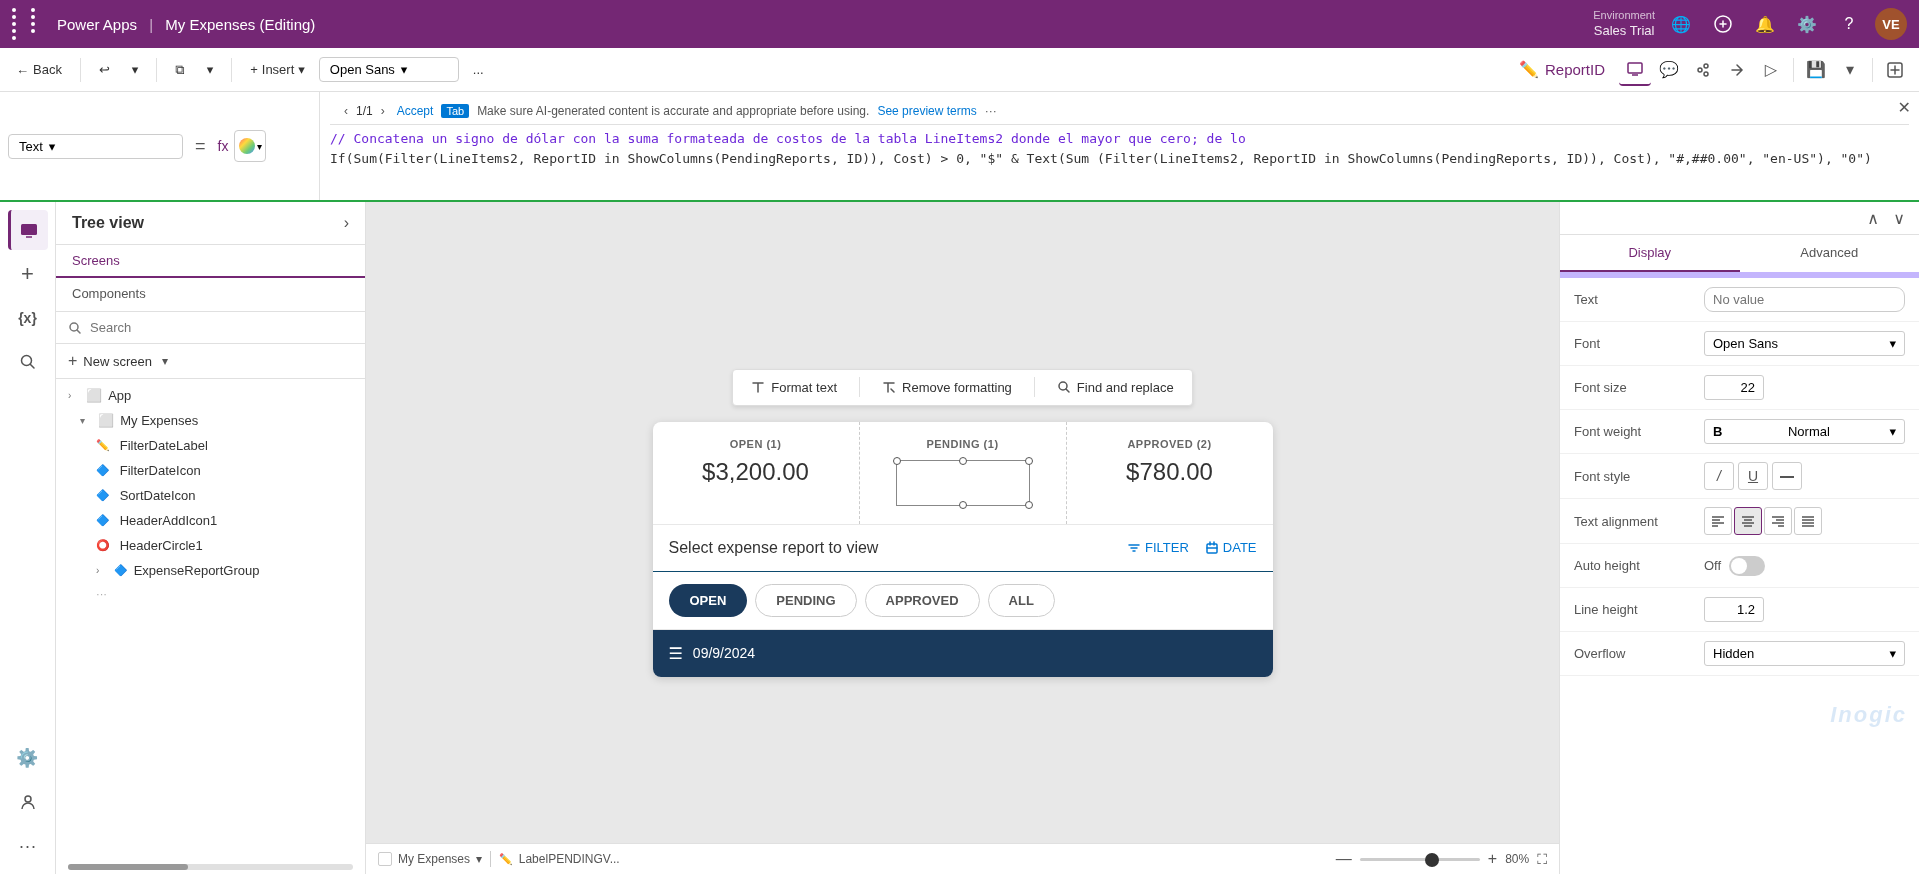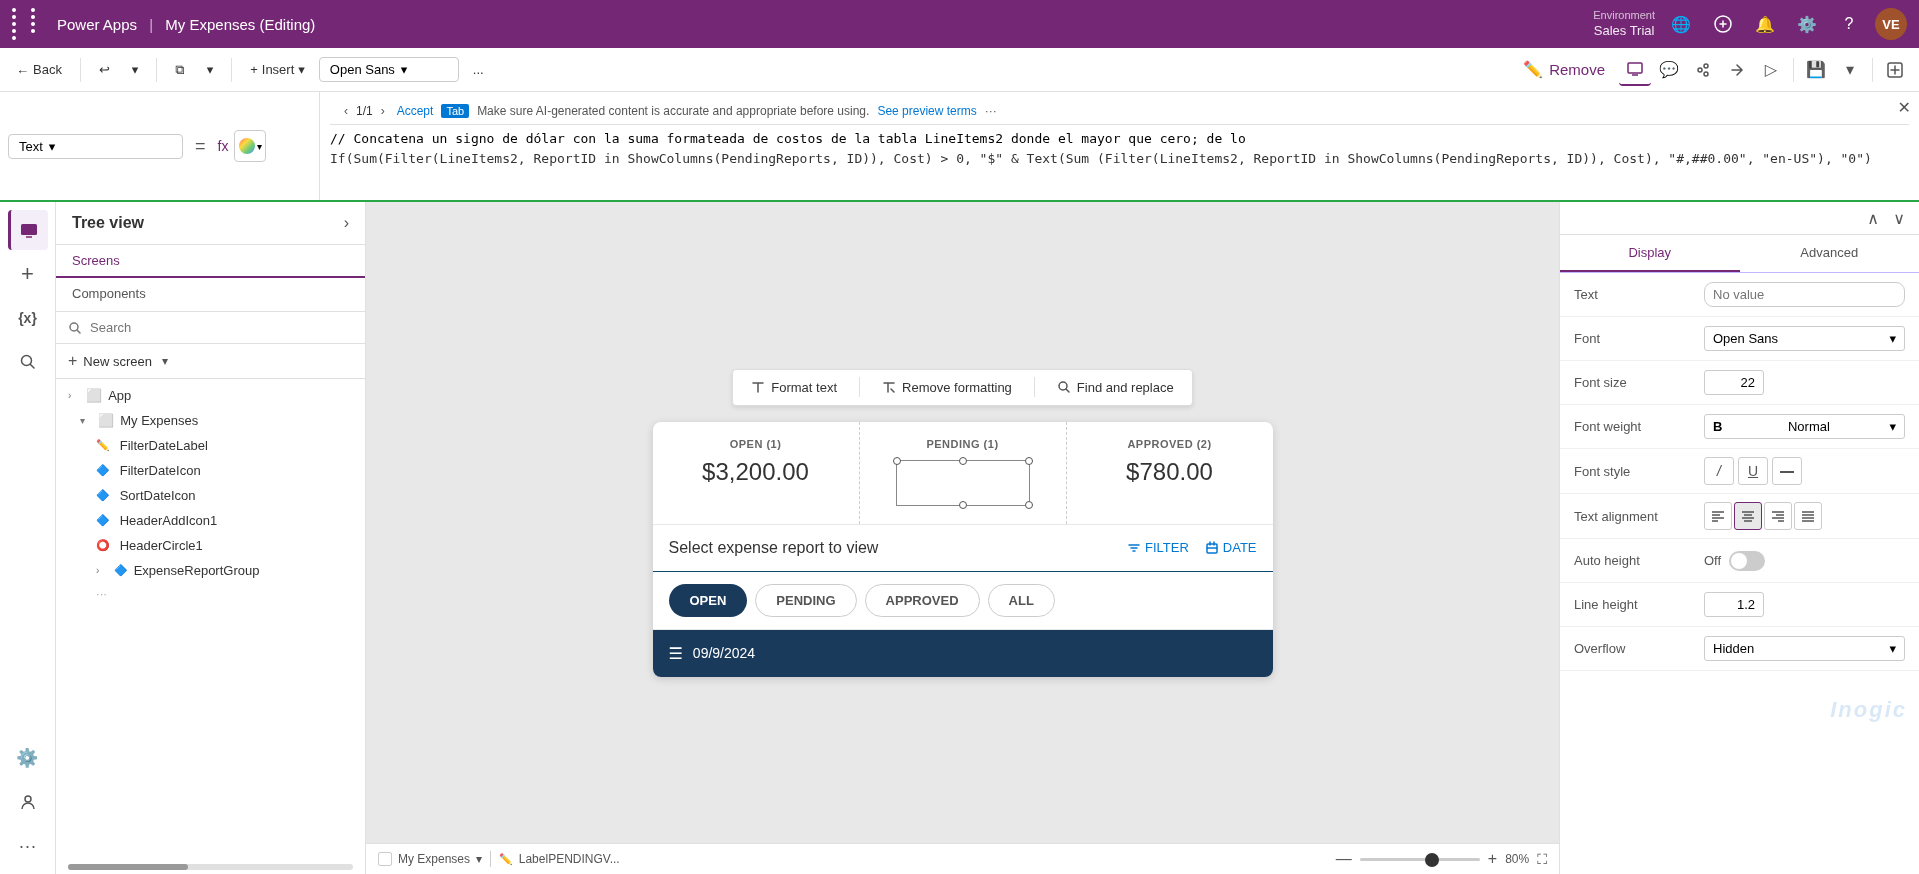--- a/index.html
+++ b/index.html
@@ -38,21 +38,21 @@
       border-bottom: 2px solid #28a745; position: relative;
     }
     .formula-left { display: flex; align-items: center; gap: 6px; padding: 4px 8px; min-width: 320px; border-right: 1px solid #e0e0e0; }
     .formula-dropdown { display: flex; align-items: center; gap: 6px; border: 1px solid #ccc; border-radius: 4px; padding: 4px 10px; cursor: pointer; font-size: 13px; width: 175px; }
     .formula-eq { font-size: 18px; color: #555; padding: 0 6px; }
     .formula-fx { color: #742774; font-size: 14px; font-weight: 500; }
     .formula-colorpicker { width: 32px; height: 32px; border-radius: 4px; border: 1px solid #ccc; display: flex; align-items: center; justify-content: center; cursor: pointer; gap: 2px; }
     .formula-content { flex: 1; padding: 6px 10px; overflow: hidden; }
     .formula-ai-bar { display: flex; align-items: center; gap: 8px; padding: 4px 10px; border-bottom: 1px solid #e0e0e0; background: white; font-size: 12px; color: #555; }
     .formula-code { font-family: 'Consolas', monospace; font-size: 13px; color: #333; line-height: 1.5; margin-top: 4px; }
-    .formula-comment { color: #000000; }
+    .formula-comment { color: #6d28d9; }
     .formula-nav { display: flex; align-items: center; gap: 4px; font-size: 12px; color: #333; }
     .nav-arrow { cursor: pointer; color: #555; padding: 2px 4px; }
     .accept-btn { background: none; border: none; color: #0078d4; font-size: 12px; cursor: pointer; font-weight: 500; }
     .formula-close { position: absolute; top: 6px; right: 8px; cursor: pointer; font-size: 16px; color: #555; }
 
     
     .main-layout { display: flex; height: calc(874px - 48px - 44px - 110px); }
 
     
     .left-sidebar { width: 56px; background: white; border-right: 1px solid #e0e0e0; display: flex; flex-direction: column; align-items: center; padding: 8px 0; gap: 4px; }
@@ -113,21 +113,21 @@
     
     .status-bar { display: flex; align-items: center; gap: 8px; background: white; border-top: 1px solid #e0e0e0; padding: 6px 12px; font-size: 12px; color: #555; }
     .status-bar-spacer { flex: 1; }
     .zoom-slider { display: flex; align-items: center; gap: 8px; }
     .slider-track { width: 120px; height: 3px; background: #ccc; border-radius: 2px; position: relative; }
     .slider-thumb { width: 14px; height: 14px; background: #333; border-radius: 50%; position: absolute; top: -5px; left: 60%; transform: translateX(-50%); cursor: pointer; }
     .fullscreen-btn { cursor: pointer; font-size: 14px; }
 
     
     .right-panel { width: 360px; background: white; border-left: 1px solid #e0e0e0; display: flex; flex-direction: column; overflow-y: auto; }
-    .right-panel-tabs { display: flex; border-bottom: 1px solid #c4b5fd; }
+    .right-panel-tabs { display: flex; border-bottom: 6px solid #c4b5fd; }
     .right-tab { flex: 1; text-align: center; padding: 10px; font-size: 13px; cursor: pointer; color: #555; border-bottom: 2px solid transparent; }
     .right-tab.active { color: #742774; border-bottom-color: #742774; font-weight: 500; }
     .prop-row { display: flex; align-items: center; padding: 8px 14px; border-bottom: 1px solid #f0f0f0; min-height: 44px; }
     .prop-label { width: 130px; font-size: 13px; color: #555; flex-shrink: 0; }
     .prop-value { flex: 1; display: flex; align-items: center; }
     .prop-input { border: 1px solid #ccc; border-radius: 3px; padding: 4px 8px; font-size: 13px; width: 100%; color: #555; }
     .prop-select { display: flex; align-items: center; justify-content: space-between; border: 1px solid #ccc; border-radius: 3px; padding: 4px 8px; font-size: 13px; width: 100%; cursor: pointer; background: white; }
     .prop-number { border: 1px solid #ccc; border-radius: 3px; padding: 4px 8px; font-size: 13px; width: 60px; text-align: right; }
     .font-style-btns { display: flex; gap: 4px; }
     .style-btn { width: 30px; height: 28px; border: 1px solid #ccc; border-radius: 3px; display: flex; align-items: center; justify-content: center; cursor: pointer; font-size: 14px; color: #555; background: white; }
@@ -198,21 +198,21 @@
     <span>Insert</span>
     <span>▾</span>
   </div>
   <div class="toolbar-dropdown">
     <span>Open Sans</span>
     <span>▾</span>
   </div>
   <div class="toolbar-btn">...</div>
   <div class="editing-badge">
     <span style="font-size:16px;">✏️</span>
-    <span style="font-size:15px; font-weight:500;">Remove</span>
+    <span style="font-size:15px; font-weight:500;">ReportID</span>
   </div>
   <div class="toolbar-right-icons">
     <div class="toolbar-right-icon active">
       <svg width="18" height="18" viewBox="0 0 18 18" fill="none">
           <rect x="2" y="3" width="14" height="10" rx="1" stroke="#742774" stroke-width="1.5"></rect>
           <line x1="6" y1="15" x2="12" y2="15" stroke="#742774" stroke-width="1.5"></line>
         </svg>
     </div>
     <div class="toolbar-right-icon">💬</div>
     <div class="toolbar-right-icon">

